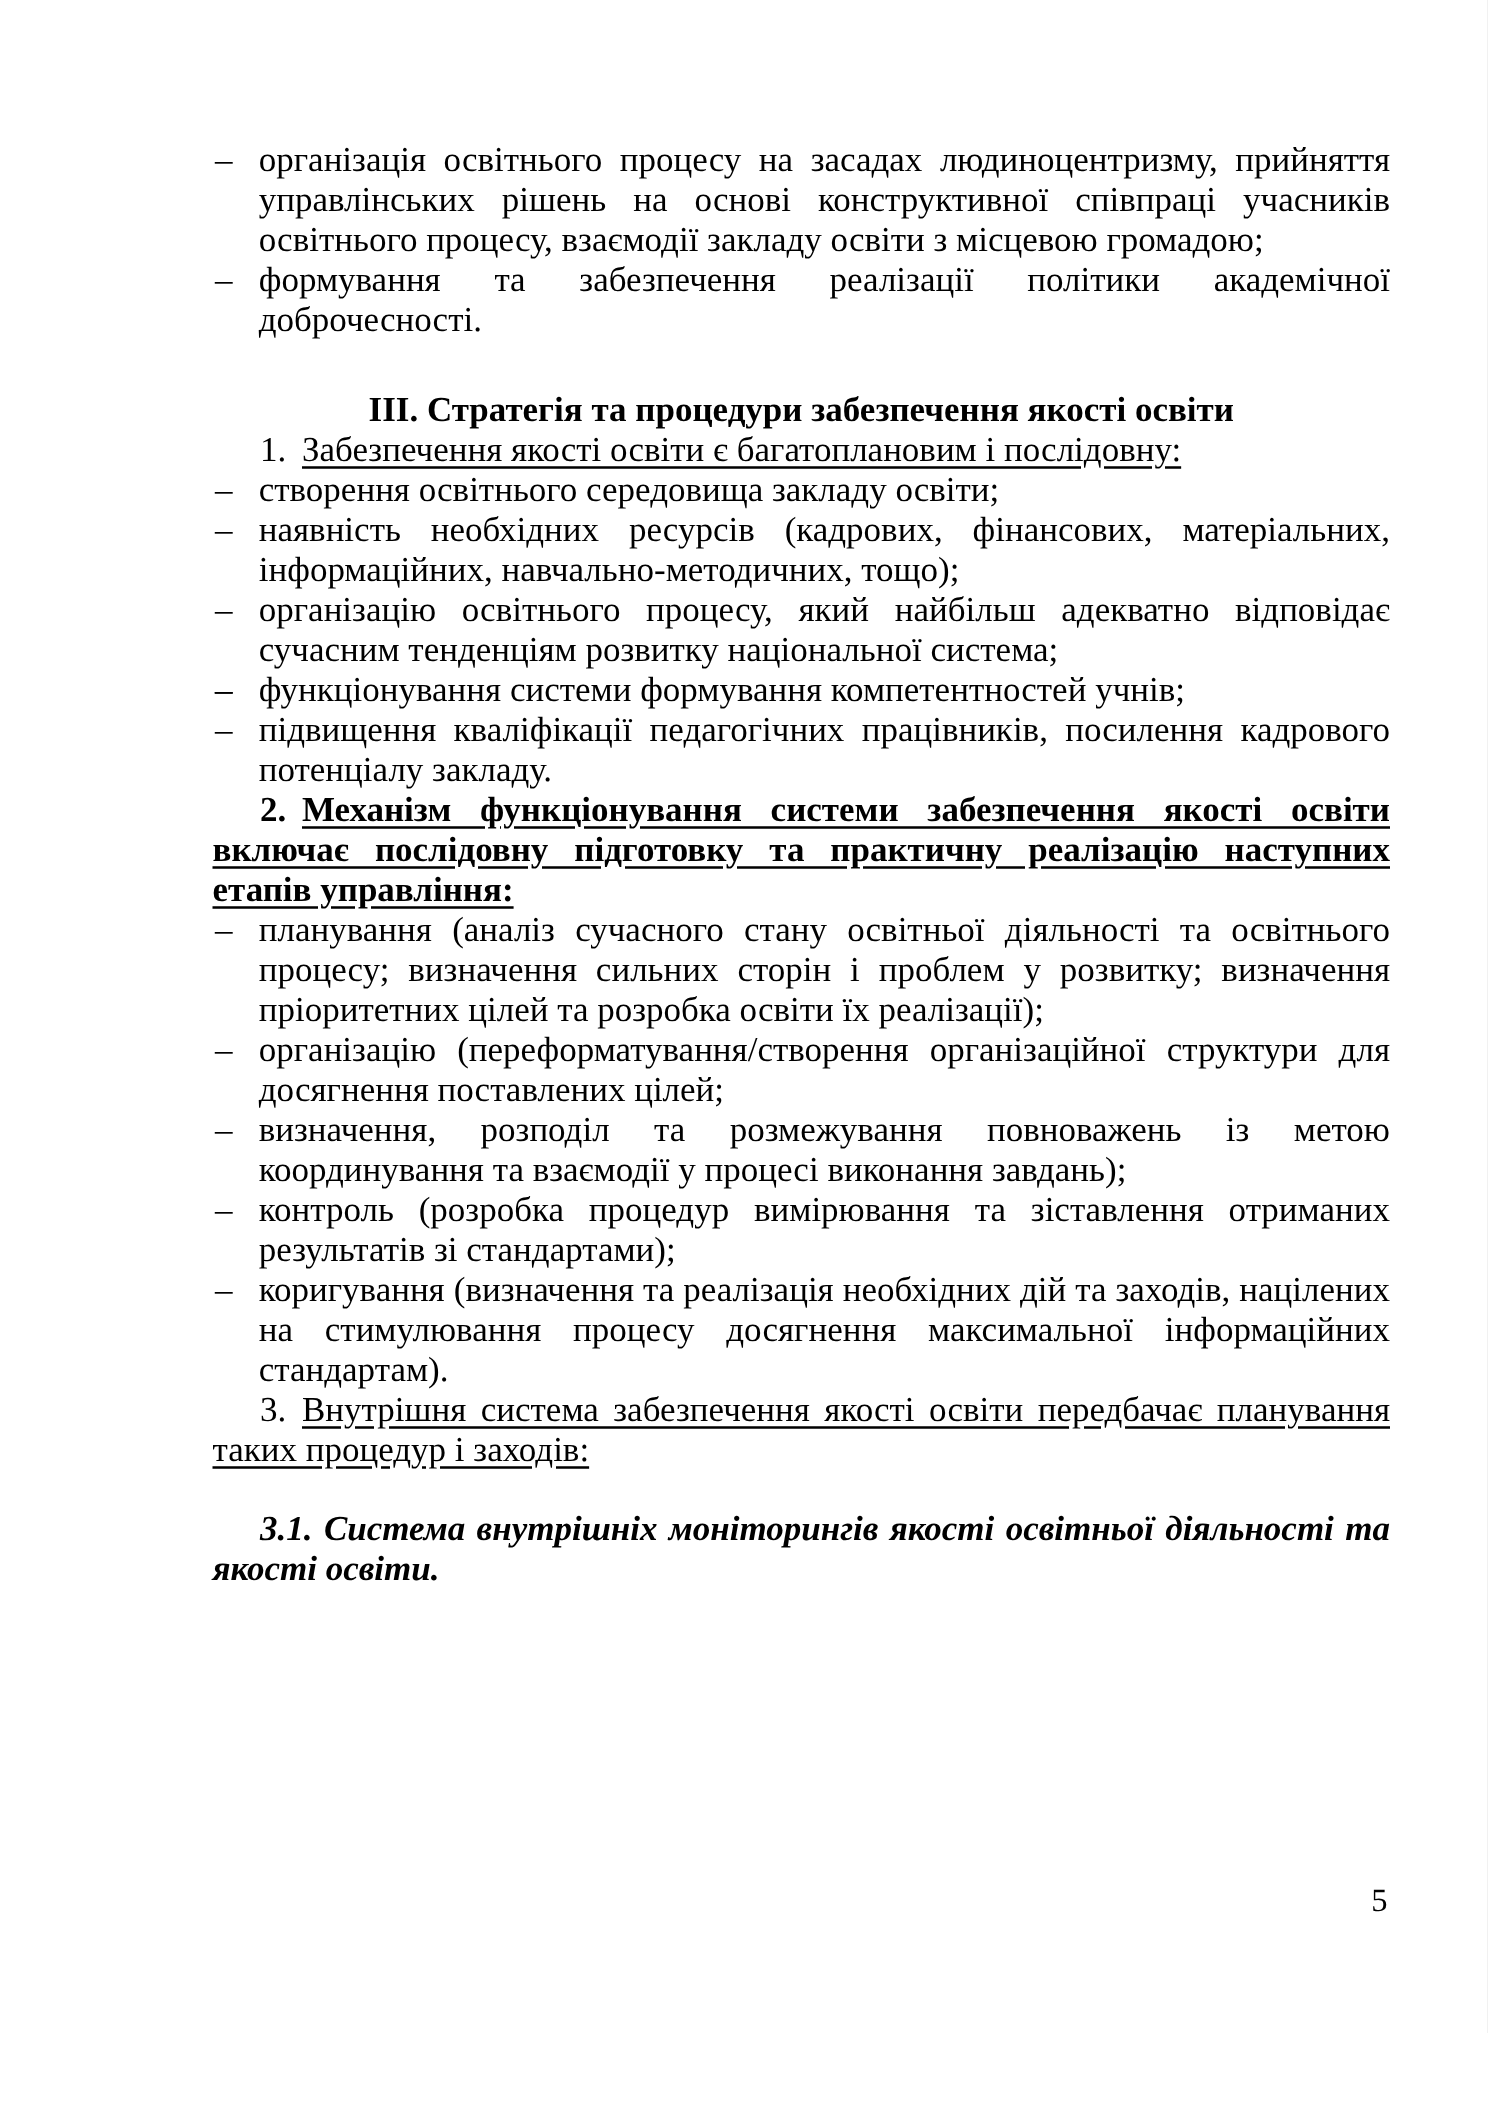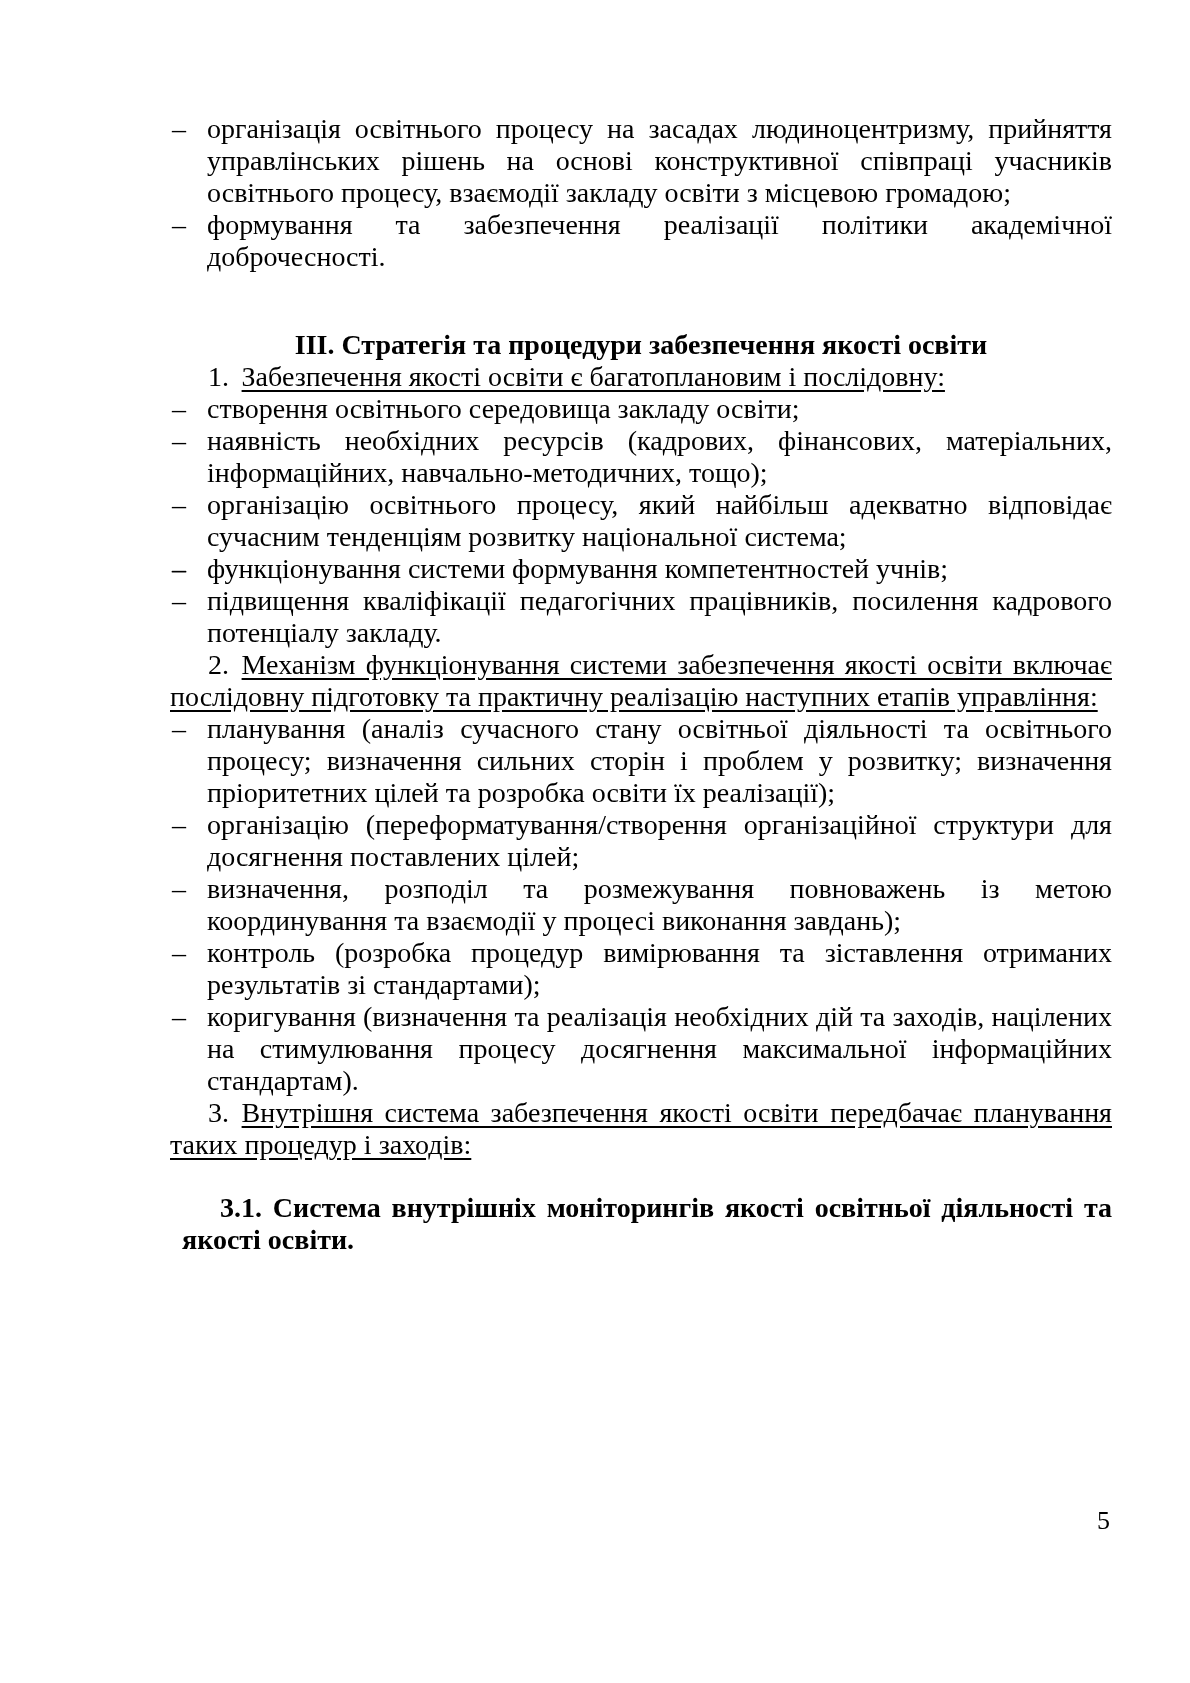--- a/index.html
+++ b/index.html
@@ -33,49 +33,50 @@
     padding-left: 37px;
     text-align: justify;
   }
   ul.doc-list > li .dash {
     position: absolute;
     left: 2px;
     top: 0;
   }
 
   .title {
-    margin-top: 56px;
+    margin-top: 40px;
     text-align: center;
     font-weight: bold;
   }
 
   p.clause {
     margin: 0;
     text-align: justify;
     text-indent: 38px;
   }
   p.clause .clause-text {
     text-decoration: underline;
     text-underline-offset: 4px;
   }
   p.clause .num {
     margin-right: 0.45em;
   }
 
   .clause-1 { margin-top: 34px; }
   .list-1   { margin-top: 30px; }
-  .clause-2 { margin-top: 38px; }
+  .clause-2 { margin-top: 38px; font-weight: bold; }
   .list-2   { margin-top: 36px; }
   .clause-3 { margin-top: 33px; }
 
   .subsection {
-    margin: 31px 0 0 12px;
+    margin: 31px 0 0 0;
     text-align: justify;
     text-indent: 38px;
     font-weight: bold;
+    font-style: italic;
   }
 
   .page-num {
     position: absolute;
     top: 1506px;
     right: 80px;
     font-size: 26px;
     line-height: 30px;
   }
 </style>

